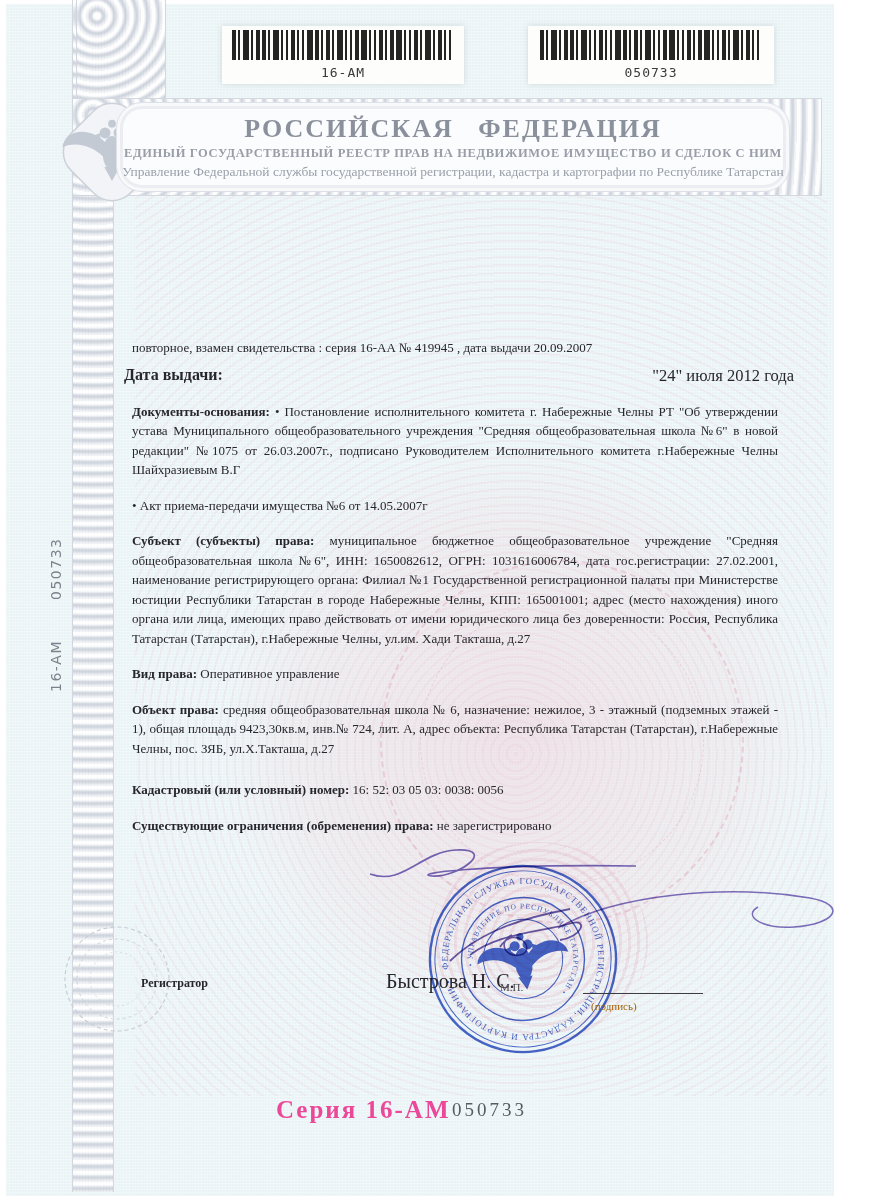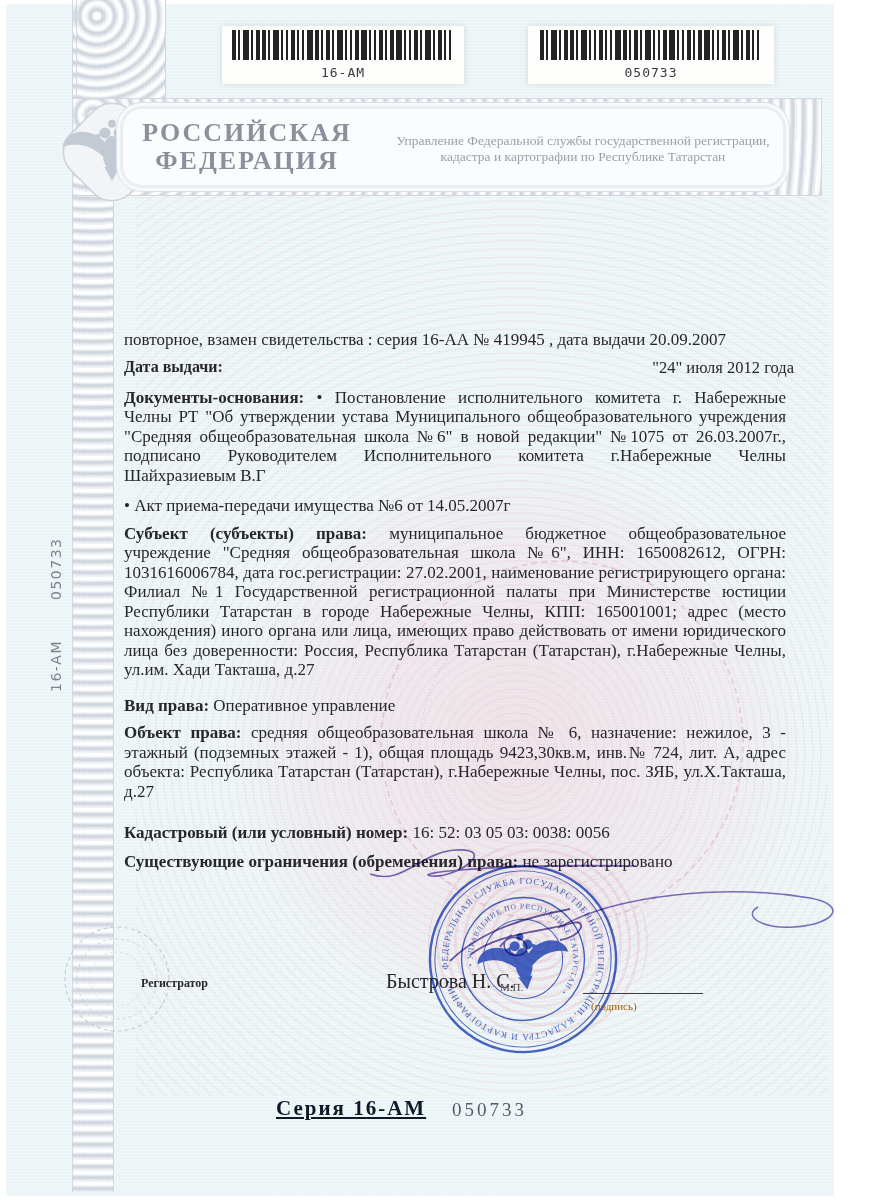--- a/index.html
+++ b/index.html
@@ -13,21 +13,21 @@
   .band{background-color:#e3e7ed;
         background-image:repeating-radial-gradient(circle at 20px 16px,rgba(255,255,255,.95) 0 3px,rgba(200,206,216,.65) 6px 7px,rgba(255,255,255,.55) 10px 11px),
                          repeating-linear-gradient(90deg,rgba(186,192,203,.35) 0 1px,transparent 1px 3px);
         border-left:1px solid #d3d8e0;border-right:1px solid #d3d8e0;}
   #band-vert{position:absolute;left:72px;top:0;width:40px;height:1192px;}
   #band-top{position:absolute;left:76px;top:0;width:88px;height:102px;border-bottom:none;}
   #band-header{position:absolute;left:72px;top:98px;width:748px;height:96px;border:1px solid #d3d8e0;}
   #header-frame{position:absolute;left:116px;top:102px;width:672px;height:88px;border-radius:26px;
         background:#fbfcfe;border:1px solid #dde1e8;
         box-shadow:0 0 0 3px rgba(255,255,255,.65) inset,0 0 0 6px rgba(214,219,228,.45) inset;
-        display:flex;flex-direction:row;align-items:center;justify-content:center;text-align:center;}
+        display:flex;flex-direction:column;align-items:center;justify-content:center;text-align:center;}
   .hdr-country{font-size:26px;font-weight:bold;letter-spacing:2px;word-spacing:16px;color:#8b919c;line-height:28px;}
   .hdr-registry{font-size:12.5px;font-weight:bold;letter-spacing:.6px;color:#989da7;margin-top:3px;}
   .hdr-authority{font-size:13.5px;color:#9aa0aa;margin-top:3px;}
   
   #pink-wash{position:absolute;left:135px;top:196px;width:692px;height:900px;pointer-events:none;
       background:radial-gradient(ellipse 58% 44% at 55% 60%,rgba(240,190,203,.34),rgba(240,190,203,.14) 55%,rgba(240,190,203,0) 74%),
                  repeating-radial-gradient(circle at 55% 62%,rgba(226,150,170,.10) 0 2px,transparent 2px 8px);}
   .rosette{position:absolute;border-radius:50%;pointer-events:none;}
   #rosette-center{left:380px;top:560px;width:360px;height:360px;border:2px dashed rgba(208,118,144,.25);}
   #rosette-center:after{content:"";position:absolute;left:38px;top:38px;right:38px;bottom:38px;border-radius:50%;
@@ -46,21 +46,21 @@
       font-family:"DejaVu Sans",sans-serif;font-size:14px;color:#7d838c;letter-spacing:1.5px;}
   #vserial-num{left:48px;top:512px;height:88px;}
   #vserial-ser{left:48px;top:612px;height:80px;}
   
   #title-block{position:absolute;left:140px;top:202px;width:656px;text-align:center;}
   #title-main{font-size:36px;font-weight:bold;letter-spacing:6px;color:#eef1f5;
       -webkit-text-stroke:1.3px #9fa6b1;text-shadow:2px 2px 1px rgba(150,156,166,.55);}
   #title-sub{margin-top:14px;font-size:17px;letter-spacing:5.5px;color:#8a92a2;}
   
   #content{position:absolute;left:116px;top:322px;width:678px;}
-  #content p{margin:8px;text-align:justify;font-size:17px;line-height:19.5px;}
+  #content p{margin:16px;text-align:justify;font-size:13px;line-height:19.5px;}
   .lbl{font-weight:bold;}
   #p-repeat{margin-bottom:8px !important;}
   #row-date{display:flex;justify-content:space-between;align-items:flex-start;margin-bottom:10px;}
   #row-date .lbl{font-size:16px;padding-left:8px;}
   #row-date .val{font-size:16.5px;}
   #p-docs{margin-bottom:11px !important;}
   #p-act{margin-bottom:6px !important;}
   #p-subject{margin-bottom:16px !important;}
   #p-vid{margin-bottom:5px !important;}
   #p-object{margin-bottom:22px !important;}
@@ -71,21 +71,21 @@
   #reg-name{position:absolute;left:386px;top:970px;font-size:20px;}
   #mp-note{position:absolute;left:500px;top:981px;font-size:11px;color:#44474d;}
   #stamp{position:absolute;left:424px;top:858px;width:198px;height:202px;mix-blend-mode:multiply;opacity:.95;}
   .inksvg{position:absolute;mix-blend-mode:multiply;}
   #ink-top{left:358px;top:836px;width:290px;height:62px;}
   #ink-mid{left:438px;top:893px;width:170px;height:85px;}
   #ink-right{left:552px;top:876px;width:310px;height:75px;}
   #sign-line{position:absolute;left:583px;top:993px;width:120px;border-top:1.3px solid #3c3c40;}
   #sign-caption{position:absolute;left:591px;top:1000px;font-size:11px;color:#a16207;}
   
-  #footer-series{position:absolute;left:276px;top:1096px;font-size:21px;font-weight:bold;letter-spacing:2px;color:#0f172a;text-decoration:underline;}
+  #footer-series{position:absolute;left:276px;top:1096px;font-size:25px;font-weight:bold;letter-spacing:2px;color:#ec4899;}
   #footer-number{position:absolute;left:452px;top:1099px;font-size:19px;letter-spacing:3px;color:#565b64;}
   
   #emblem{position:absolute;left:52px;top:92px;width:120px;height:126px;}
 </style>
 </head>
 <body>
 
 <div id="page">
   <div id="paper"></div>
 
@@ -192,20 +192,21 @@
           <rect x="205" y="0" width="2" height="30" fill="#242424"></rect>
           <rect x="210" y="0" width="4" height="30" fill="#242424"></rect>
           <rect x="216" y="0" width="2" height="30" fill="#242424"></rect>
           <rect x="221" y="0" width="2" height="30" fill="#242424"></rect>
         </svg></div>
     <div class="barcode-label">050733</div>
   </div>
 
   <div id="header-frame">
     <div class="hdr-country">РОССИЙСКАЯ  ФЕДЕРАЦИЯ</div>
+    <div class="hdr-registry">ЕДИНЫЙ ГОСУДАРСТВЕННЫЙ РЕЕСТР ПРАВ НА НЕДВИЖИМОЕ ИМУЩЕСТВО И СДЕЛОК С НИМ</div>
     <div class="hdr-authority">Управление Федеральной службы государственной регистрации, кадастра и картографии по Республике Татарстан</div>
   </div>
 
   <div id="pink-wash"></div>
   <div id="rosette-center" class="rosette"></div>
   <div id="rosette-stamp" class="rosette"></div>
   <div id="rosette-bl" class="rosette">
     <svg width="114" height="128" viewBox="0 0 114 128">
       <circle cx="57" cy="64" r="52" fill="none" stroke="#c8cdd5" stroke-width="1.2" stroke-dasharray="4 3"></circle>
       <circle cx="57" cy="64" r="40" fill="none" stroke="#cfd4db" stroke-width="1" stroke-dasharray="3 3"></circle>

